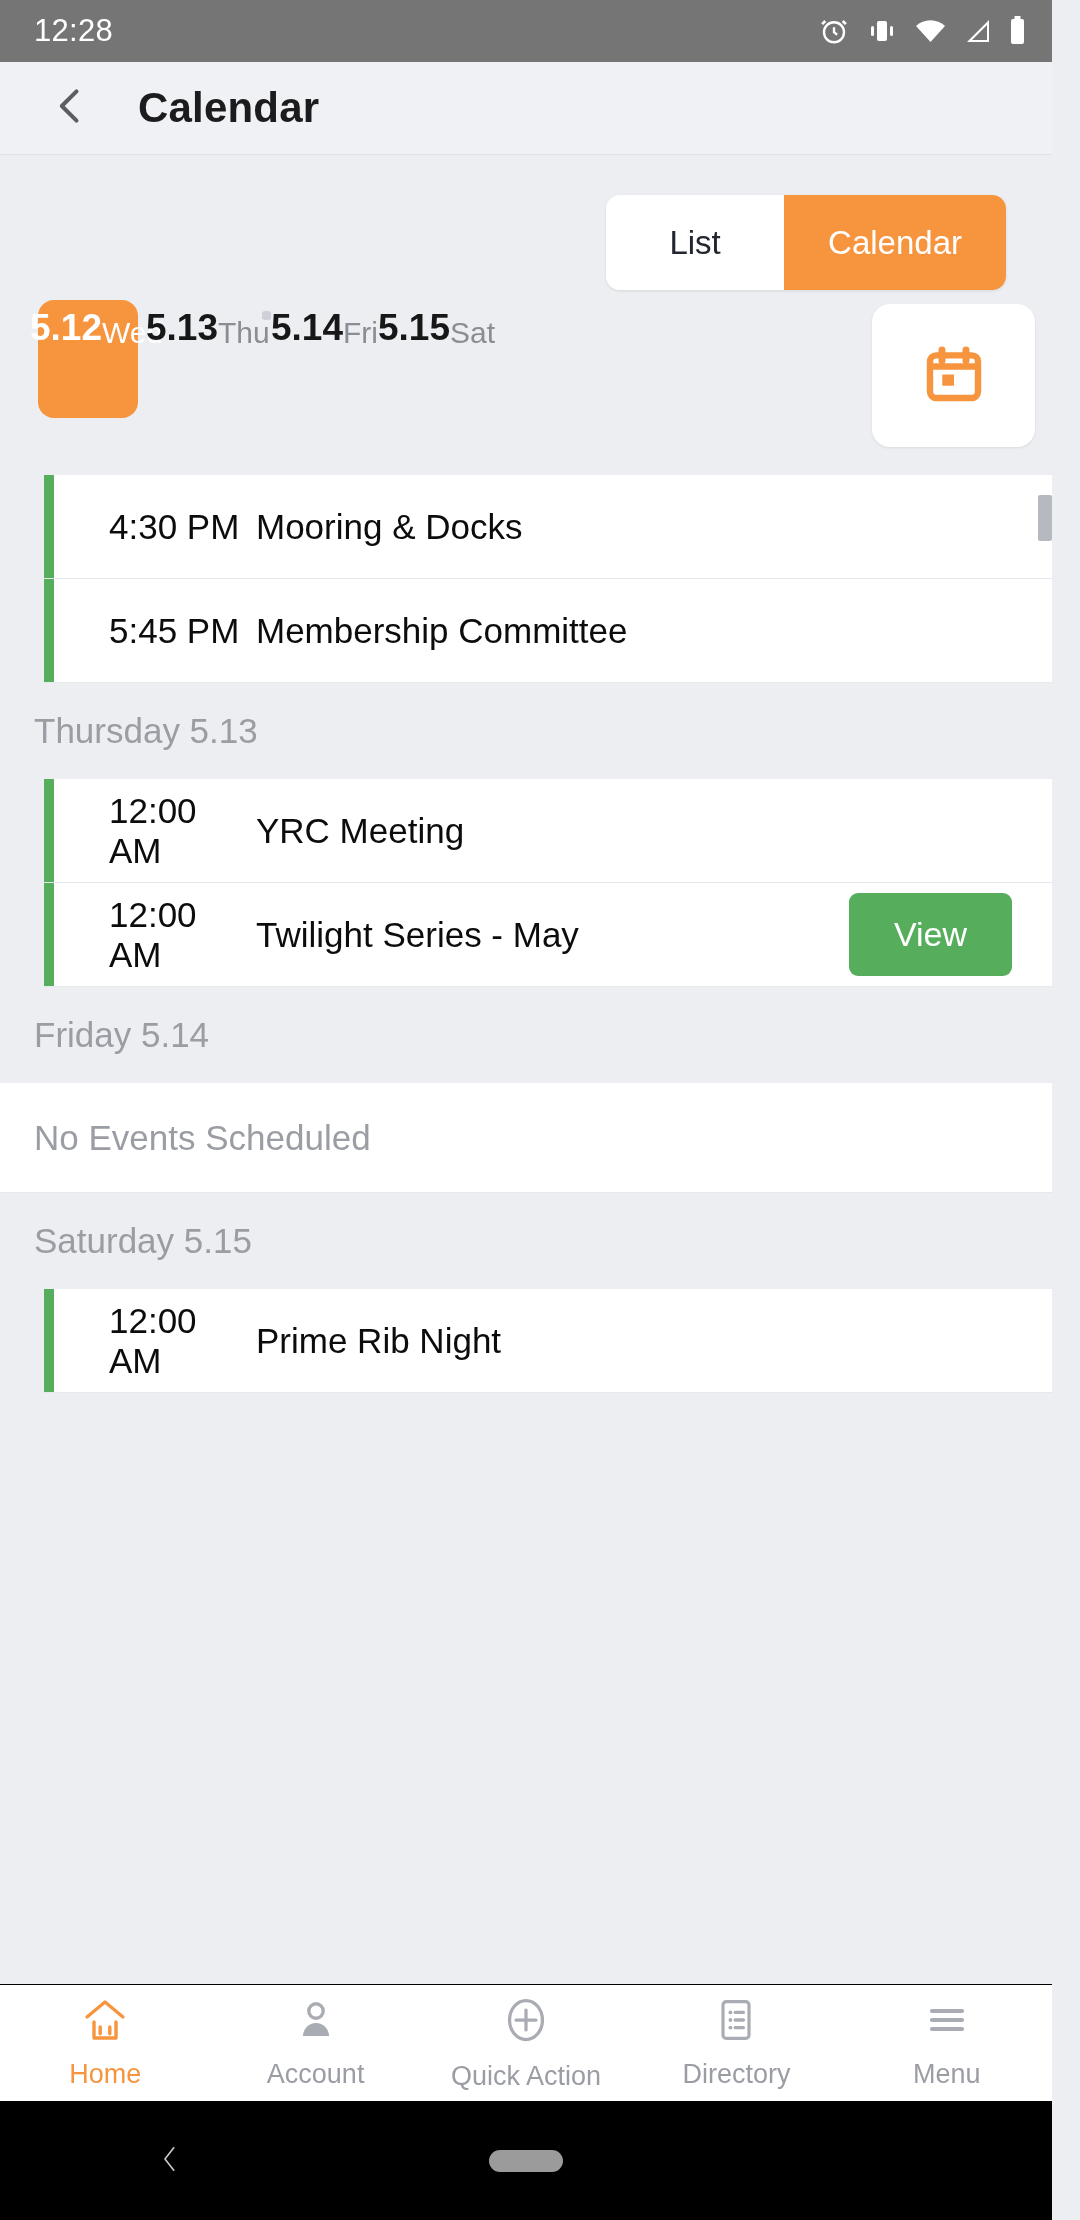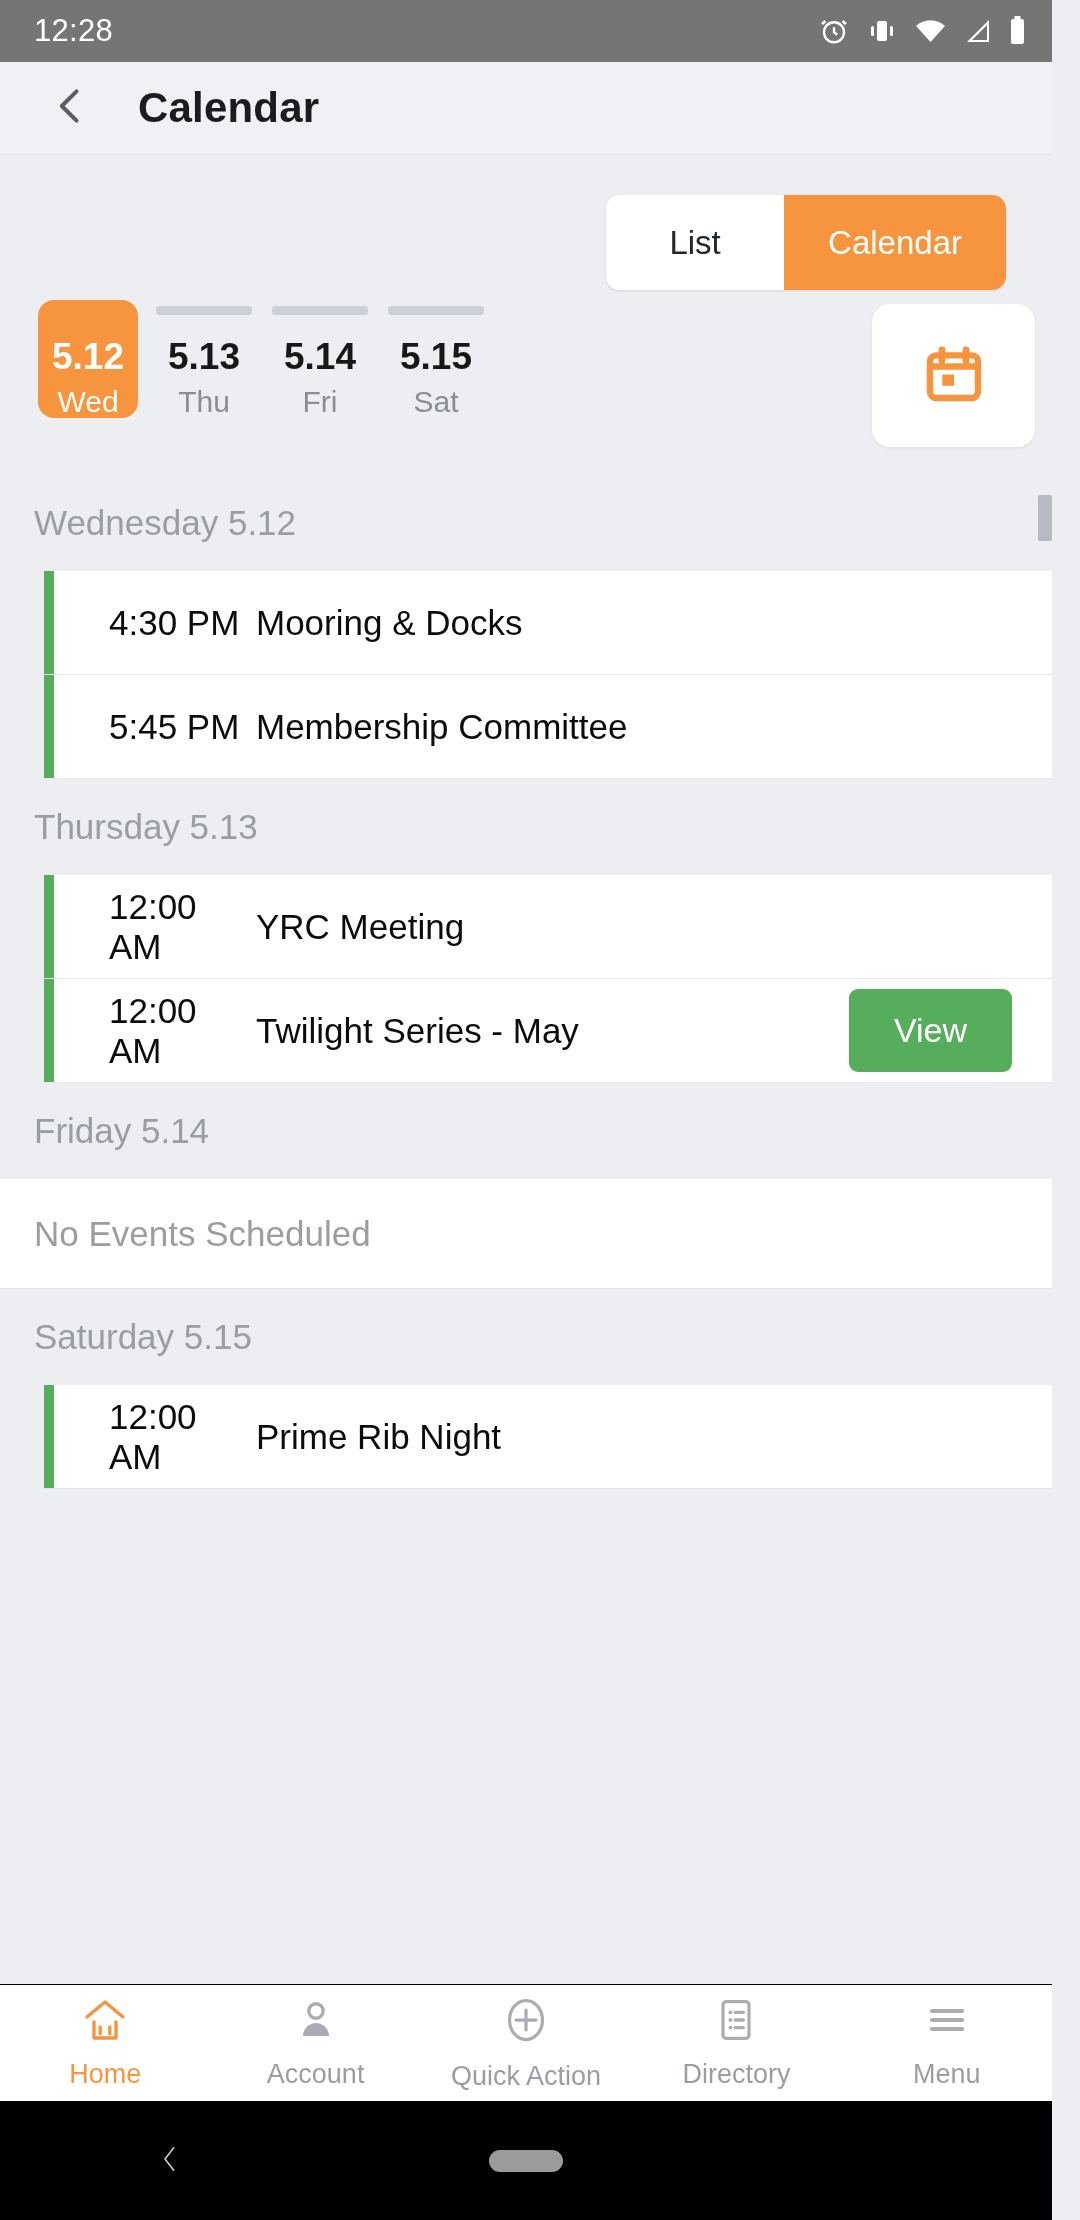--- a/index.html
+++ b/index.html
@@ -49,21 +49,21 @@
   .seg-active { background:#F7943E; color:#FFFFFF; }
 
   
   .datestrip {
     flex:0 0 175px; background:#ECEEF1;
     display:flex; align-items:flex-start; padding:0 0 0 30px;
     position:relative;
   }
   .dates { display:flex; align-items:flex-start; }
   .daycell {
-    width:116px; display:flex; flex-direction:column; align-items:center;
+    width:116px; display:flex; flex-direction:row; align-items:center;
     padding-top:6px; position:relative;
   }
   .daybar { width:96px; height:9px; background:#CDD0D6; border-radius:3px; margin-bottom:23px; }
   .daycell.selected .daybar { visibility:hidden; }
   .daycell .pill {
     position:absolute; top:0; left:8px; width:100px; height:118px;
     background:#F7943E; border-radius:16px; z-index:0;
   }
   .daycell .dnum { font-size:37px; font-weight:bold; color:#171717; z-index:1; line-height:1; }
   .daycell .dwk { font-size:30px; color:#8A8D93; z-index:1; margin-top:12px; line-height:1; }
@@ -225,21 +225,20 @@
           <path d="M3.4 9.2 H20.6" stroke="#F7943E" stroke-width="2.4"></path>
           <rect x="7.6" y="12.2" width="4.4" height="4.2" fill="#F7943E"></rect>
         </svg>
       </span>
     </div>
   </div>
 
   <div class="listwrap">
     <div class="scrollthumb"></div>
 
-    <div class="dayheader">Wednesday 5.12</div>
     <div class="eventrow">
       <div class="accent"></div>
       <div class="ev-time">4:30 PM</div>
       <div class="ev-title">Mooring &amp; Docks</div>
     </div>
     <div class="eventrow">
       <div class="accent"></div>
       <div class="ev-time">5:45 PM</div>
       <div class="ev-title">Membership Committee</div>
     </div>

